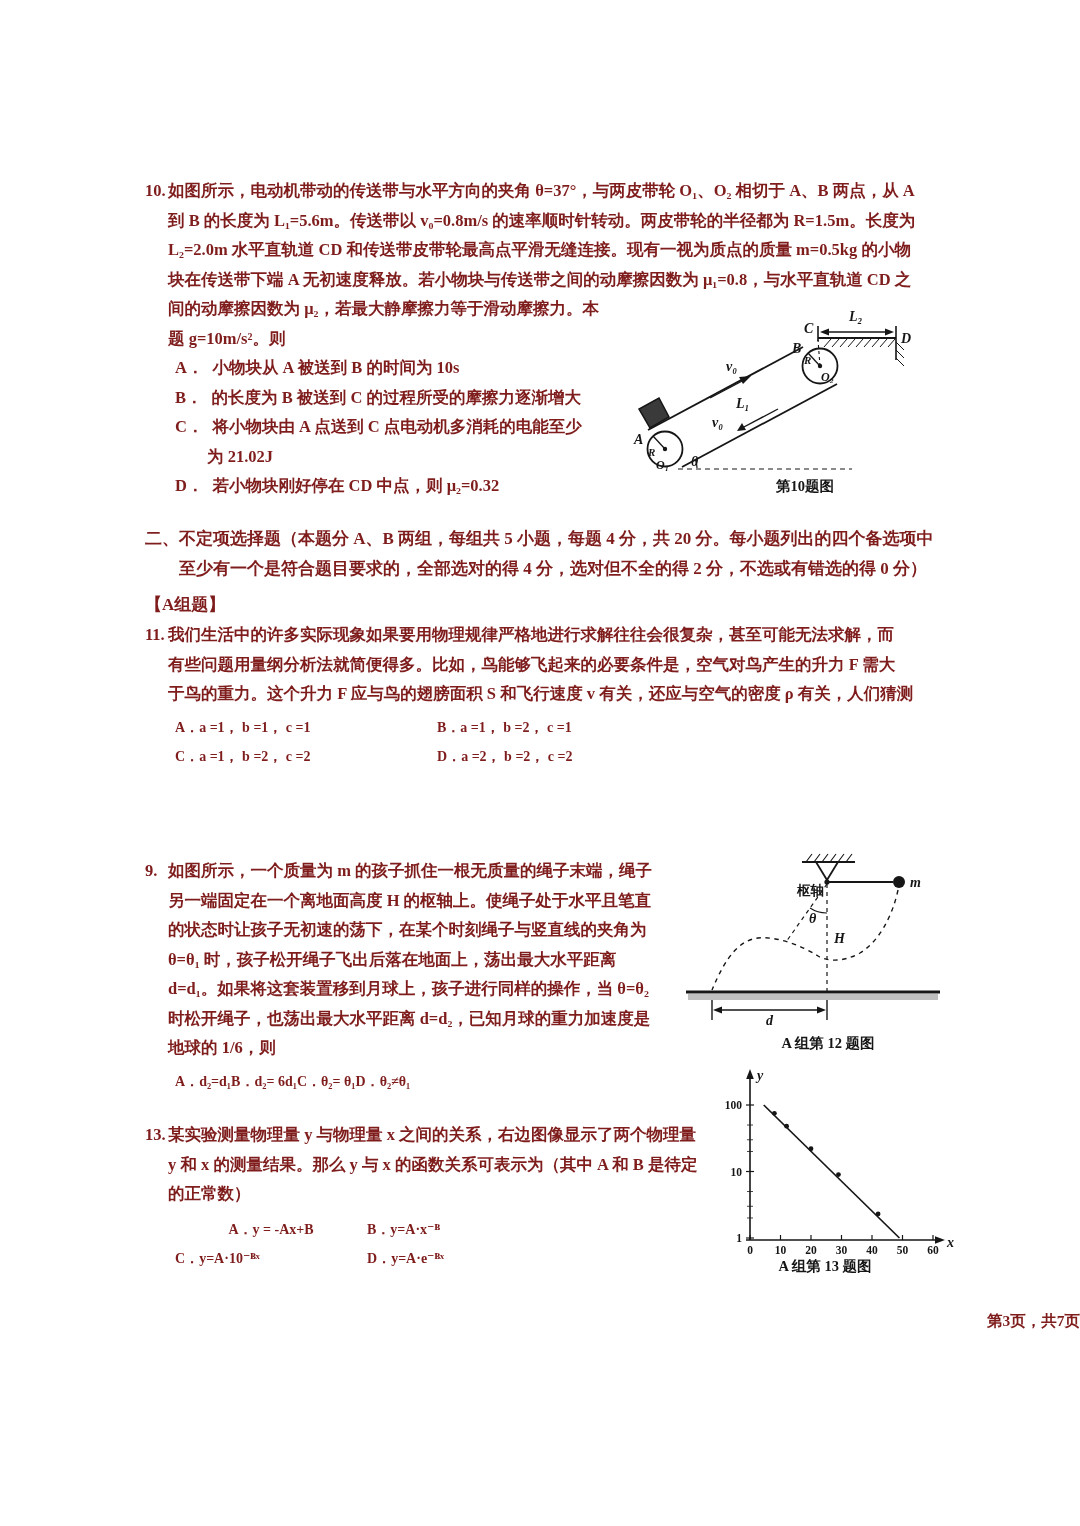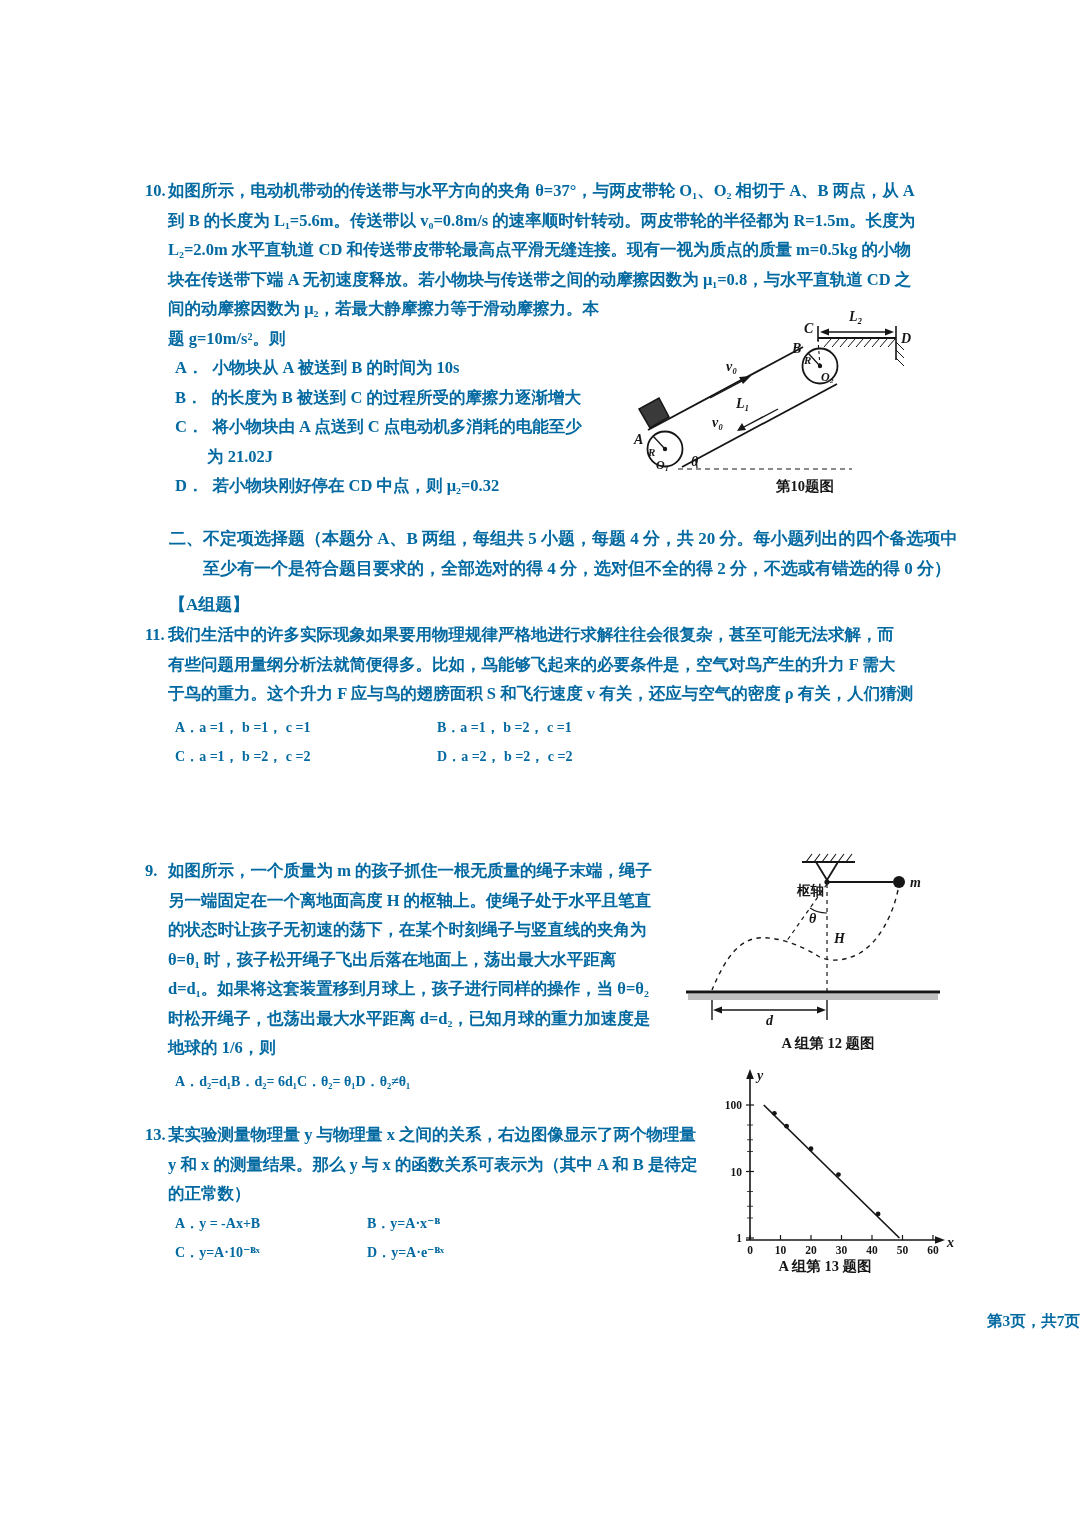--- a/index.html
+++ b/index.html
@@ -1,39 +1,39 @@
 <!DOCTYPE html>
 <html><head>
 <meta charset="utf-8">
 <style>
   html,body{margin:0;padding:0;background:#e8e8e8;}
   .page{
     position:relative;width:1080px;height:1526px;background:#ffffff;
     font-family:"Liberation Serif","DejaVu Sans",serif;
-    color:#0369a1;overflow:hidden;margin:0 auto;
+    color:#7f1d1d;overflow:hidden;margin:0 auto;
   }
   .blk{position:absolute;}
   .line{height:29.5px;line-height:29.5px;white-space:nowrap;font-size:16.5px;font-weight:600;}
   .indent{padding-left:23px;}
   .qnum{display:inline-block;min-width:21px;font-weight:700;margin-right:2px;}
   .opt-row{height:29.5px;line-height:29.5px;white-space:nowrap;font-size:16.5px;font-weight:600;padding-left:30px;}
   .opt-row .lbl{font-weight:700;margin-right:9px;}
   .opt-cont{padding-left:62px;}
   .opt-grid-row{display:flex;height:29.5px;line-height:29.5px;font-size:14px;font-weight:600;padding-left:30px;}
   .opt-col{white-space:nowrap;}
-  .sec{font-size:17px;font-weight:700;margin-left:24px;}
+  .sec{font-size:17px;font-weight:700;}
   .footer{position:absolute;left:0;top:1306px;width:100%;text-align:right;
     font-size:15.5px;font-weight:600;height:29px;line-height:29px;}
   .fig{position:absolute;}
   svg text{font-family:"Liberation Serif","DejaVu Sans",serif;fill:#161616;}
   .svglab{font-size:14px;font-style:italic;font-weight:700;}
   .svglab-cn{font-size:13.5px;font-style:normal;font-weight:600;}
   .svgcap{font-size:14.5px;font-weight:700;}
   .chart-num{font-size:11.5px;font-weight:600;fill:#161616;}
-  .mt4{margin-top:4px;} .mt6{}
+  .mt4{margin-top:4px;} .mt6{margin-top:6px;text-align:center;}
 </style>
 </head>
 <body>
 
 <div class="page">
 
   <div class="blk" style="left:145px;top:176px;width:815px;">
     <div class="line"><span class="qnum">10.</span><span>如图所示，电动机带动的传送带与水平方向的夹角 θ=37°，与两皮带轮 O₁、O₂ 相切于 A、B 两点，从 A</span></div>
     <div class="line indent">到 B 的长度为 L₁=5.6m。传送带以 v₀=0.8m/s 的速率顺时针转动。两皮带轮的半径都为 R=1.5m。长度为</div>
     <div class="line indent">L₂=2.0m 水平直轨道 CD 和传送带皮带轮最高点平滑无缝连接。现有一视为质点的质量 m=0.5kg 的小物</div>

